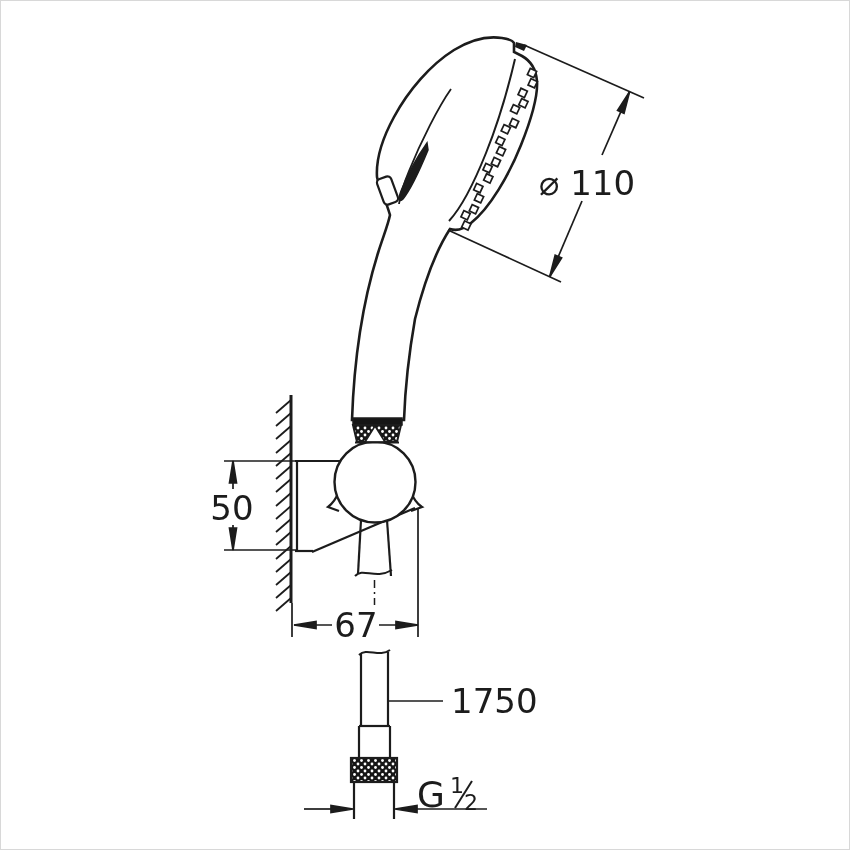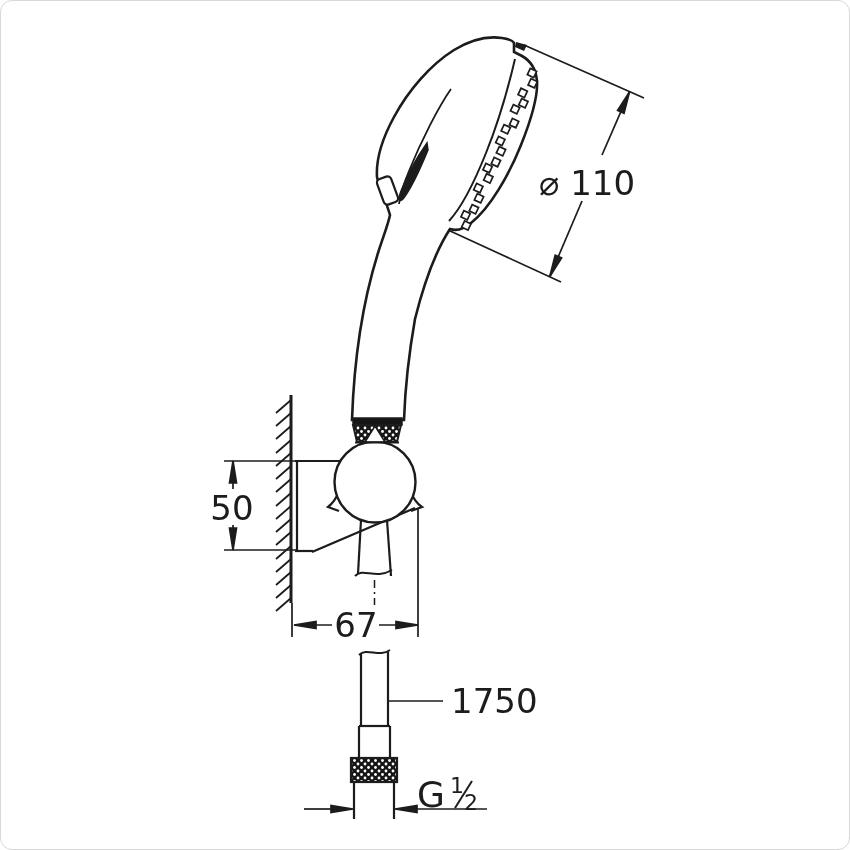--- a/index.html
+++ b/index.html
@@ -1,18 +1,18 @@
 <!DOCTYPE html>
 <html><head>
 <meta charset="utf-8">
 <style>
   html,body{margin:0;padding:0;background:#fff;}
   .canvas{
     position:relative;width:848px;height:848px;
-    border:1px solid #d8d8d8;border-radius:12px;
+    border:1px solid #d8d8d8;border-radius:0;
     background:#ffffff;overflow:hidden;
     font-family:"DejaVu Sans", sans-serif;
   }
   svg{position:absolute;left:0;top:0;}
   text{fill:#1c1c1c;font-family:"DejaVu Sans","Liberation Sans",sans-serif;}
   .dimtext{font-size:34px;}
   .dimtext-small{font-size:22px;}
   .thread-g{font-size:36px;}
 </style>
 </head>

